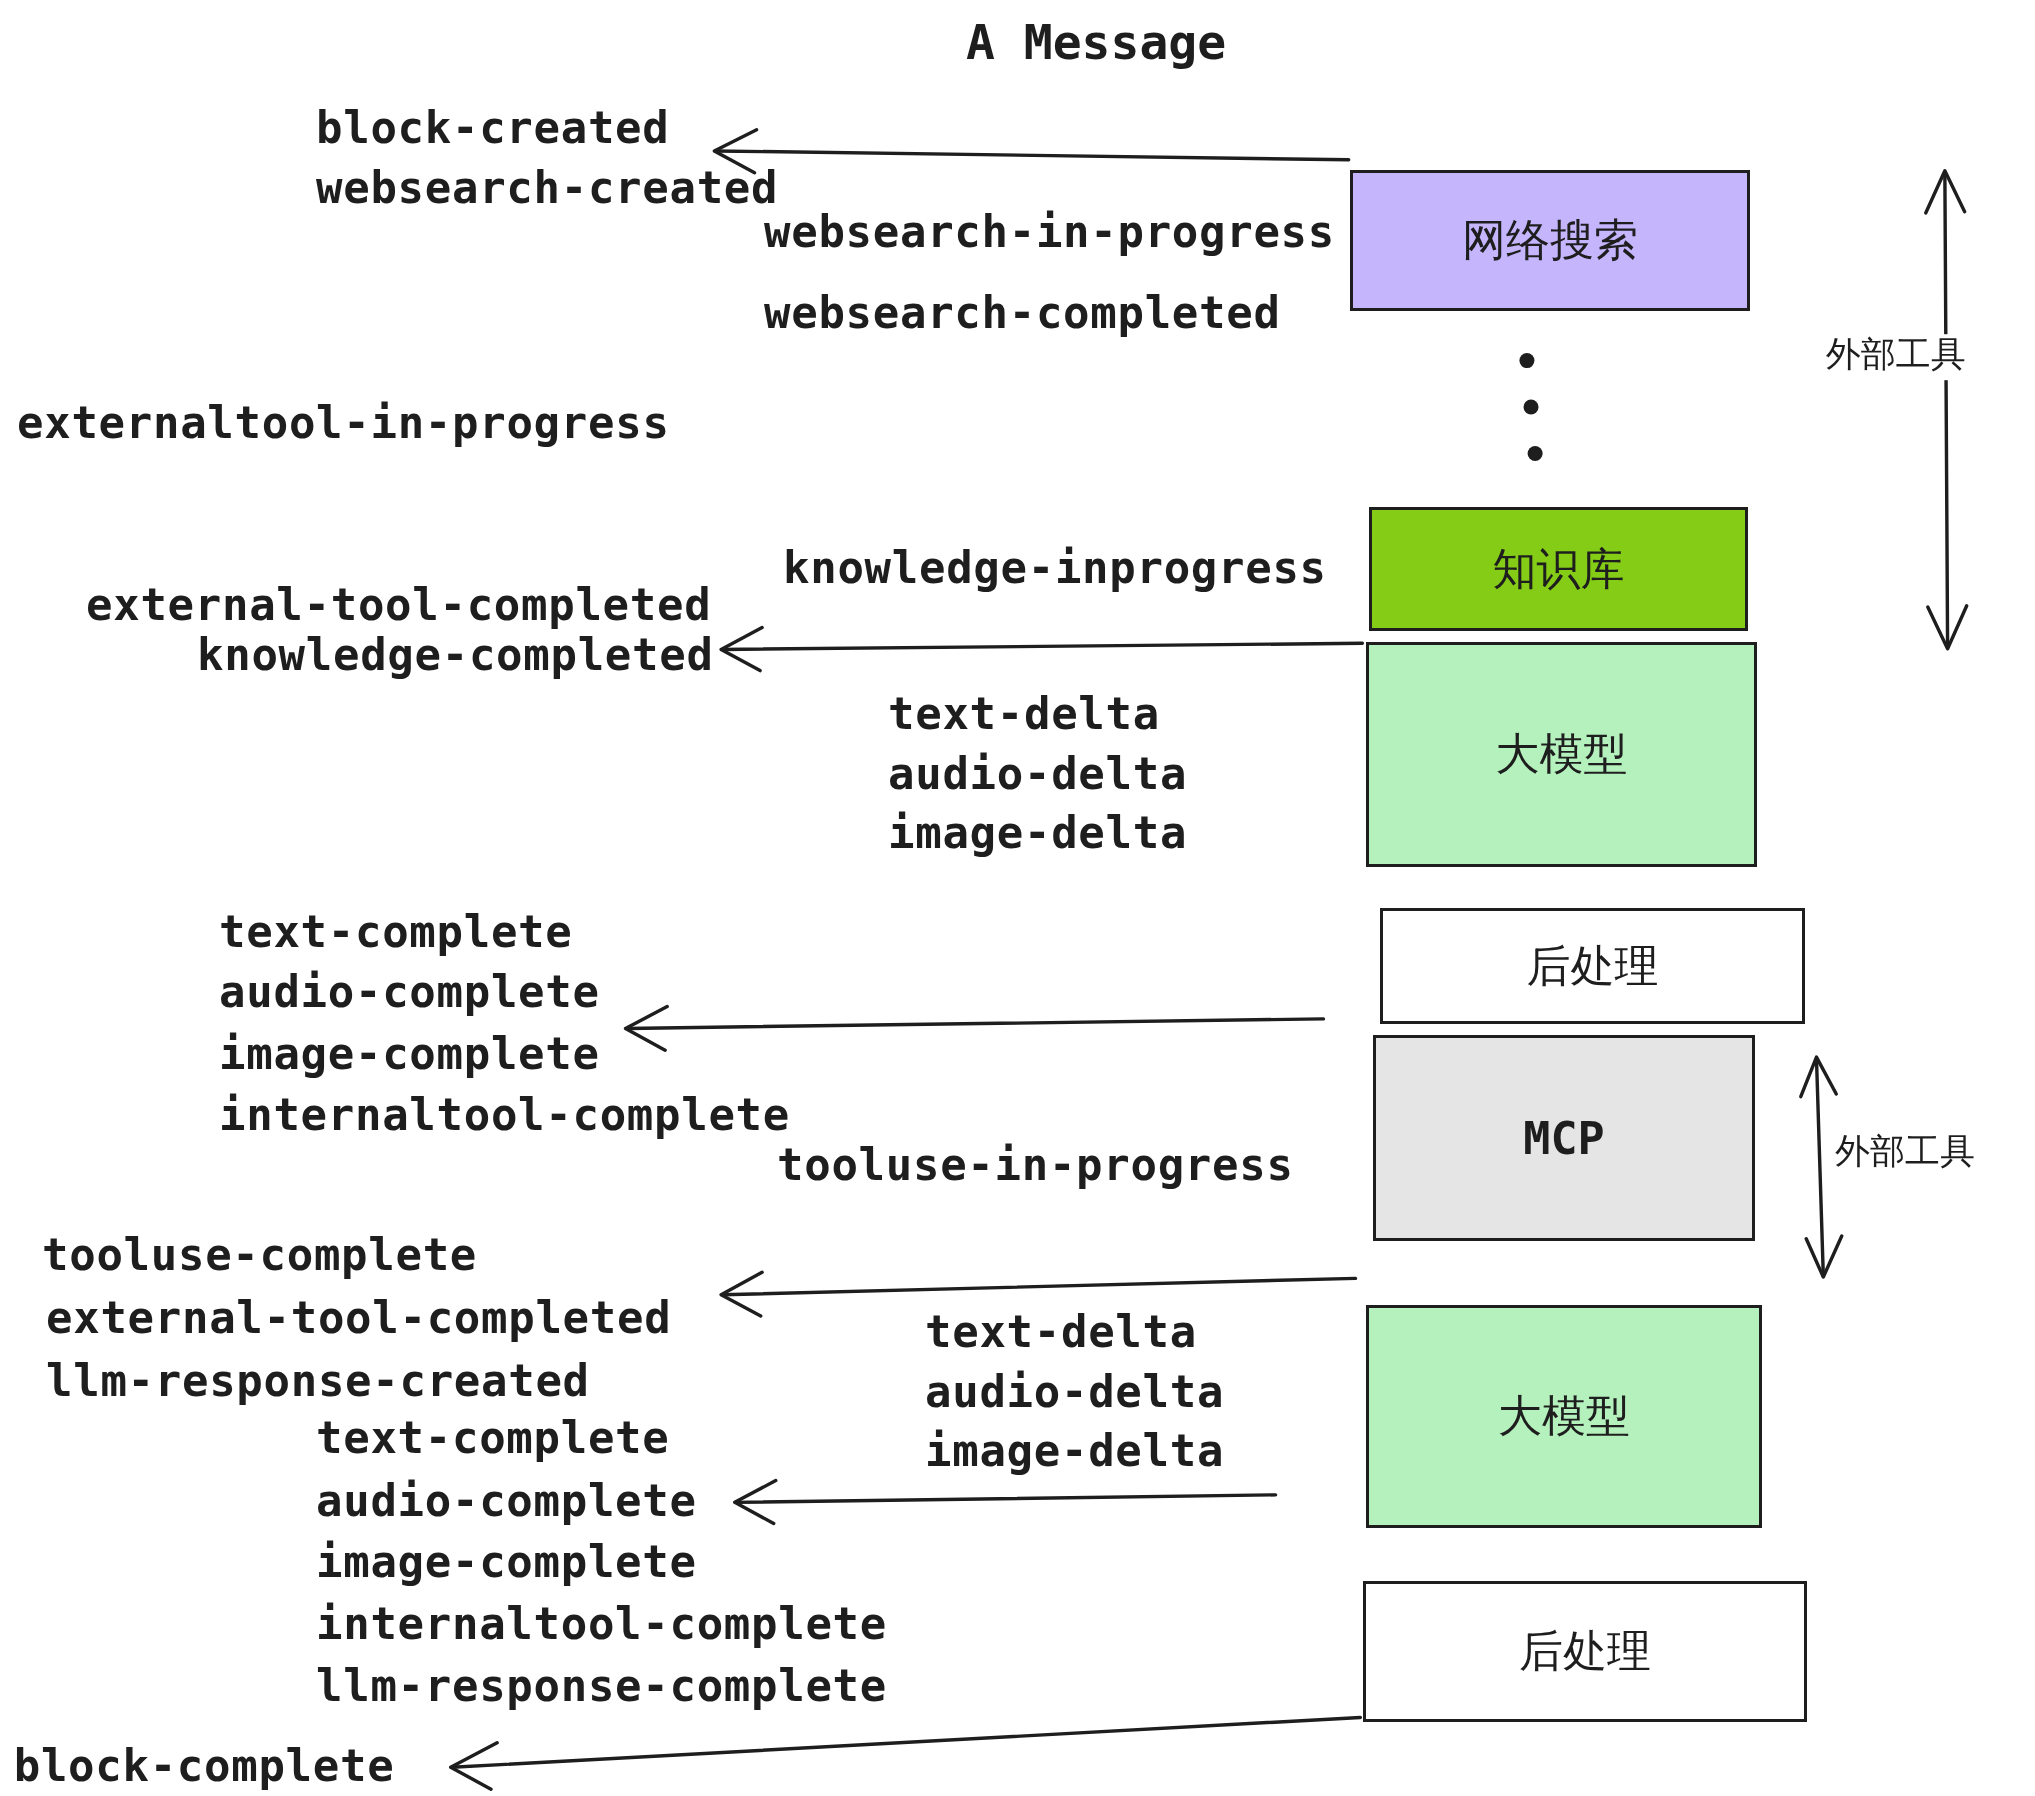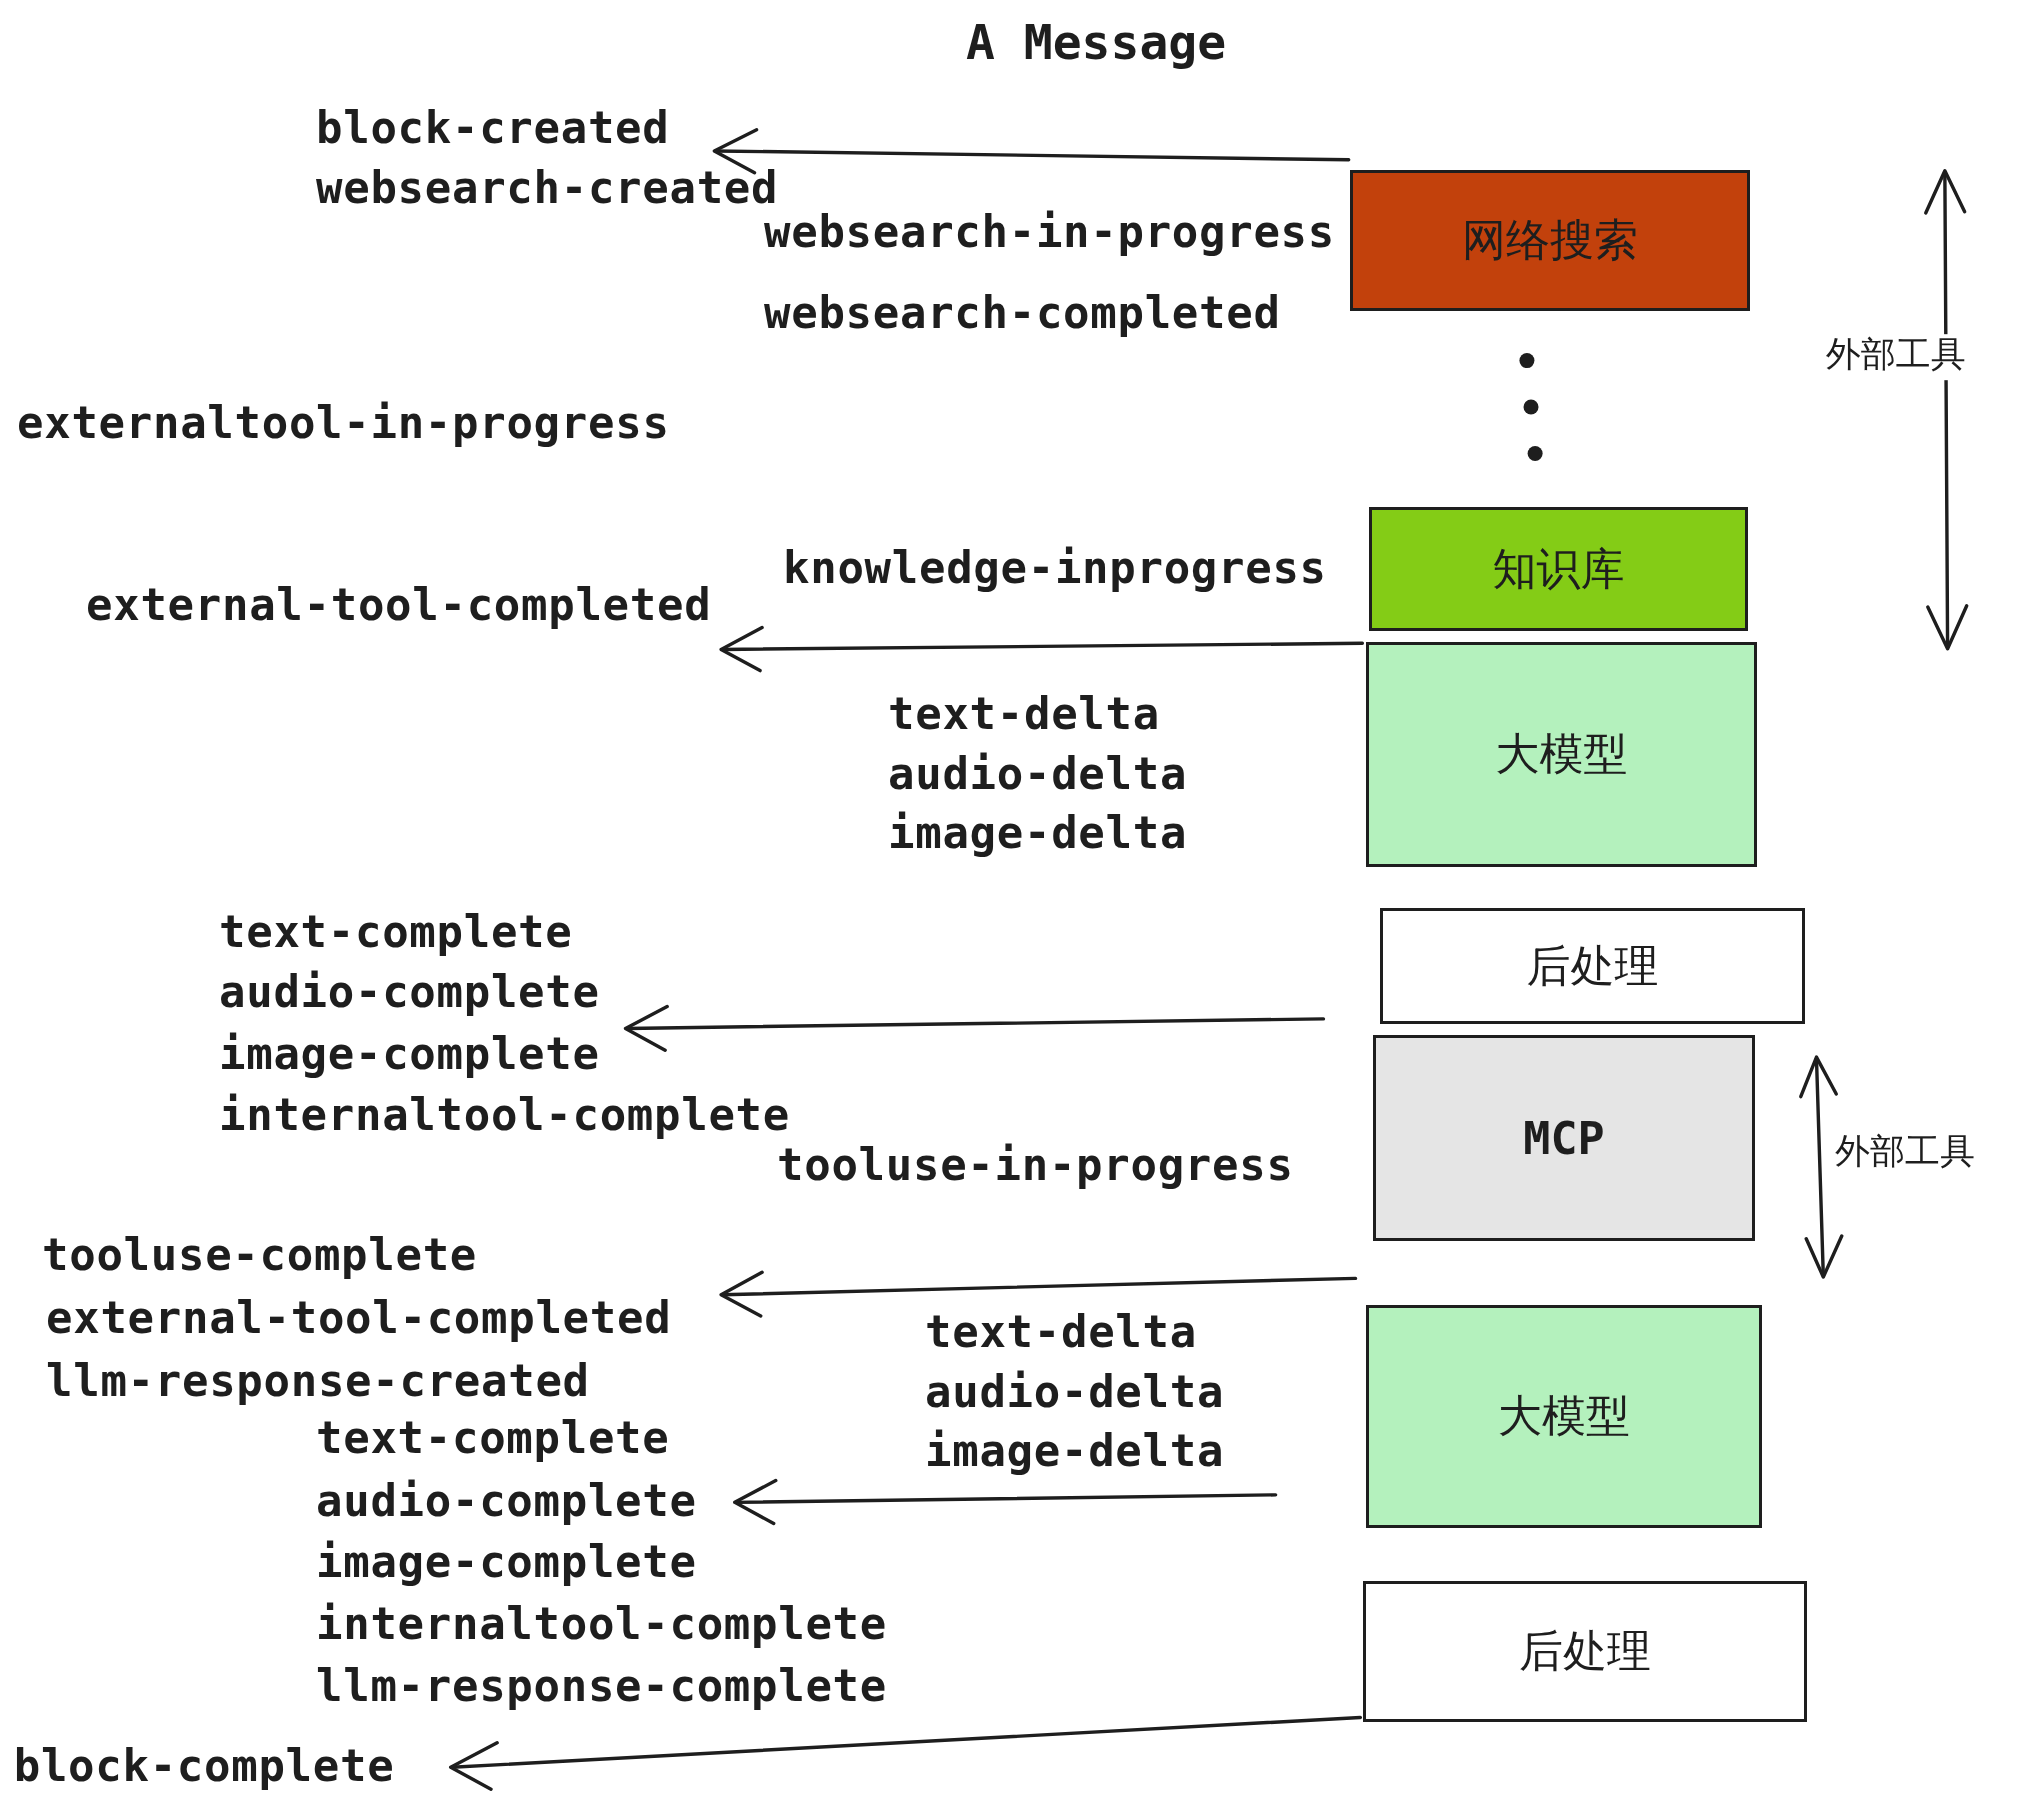--- a/index.html
+++ b/index.html
@@ -125,20 +125,21 @@
 
   <div class="title" style="left:966px; top:42px;">A Message</div>
 
   <div class="ev" style="left:316px;  top:128px;">block-created</div>
   <div class="ev" style="left:316px;  top:188px;">websearch-created</div>
   <div class="ev" style="left:764px; top:232px;">websearch-in-progress</div>
   <div class="ev" style="left:17px;   top:423px;">externaltool-in-progress</div>
   <div class="ev" style="left:764px; top:313px;">websearch-completed</div>
   <div class="ev" style="left:783px; top:568px;">knowledge-inprogress</div>
   <div class="ev" style="left:86px;  top:605px;">external-tool-completed</div>
+  <div class="ev" style="left:197px;  top:655px;">knowledge-completed</div>
 
   <div class="ev" style="left:888px; top:714px;">text-delta</div>
   <div class="ev" style="left:888px; top:774px;">audio-delta</div>
   <div class="ev" style="left:888px; top:833px;">image-delta</div>
 
   <div class="ev" style="left:219px;  top:932px;">text-complete</div>
   <div class="ev" style="left:219px;  top:992px;">audio-complete</div>
   <div class="ev" style="left:219px;  top:1054px;">image-complete</div>
   <div class="ev" style="left:219px;  top:1115px;">internaltool-complete</div>
   <div class="ev" style="left:777px; top:1165px;">tooluse-in-progress</div>
@@ -151,21 +152,21 @@
   <div class="ev" style="left:925px; top:1392px;">audio-delta</div>
   <div class="ev" style="left:925px; top:1451px;">image-delta</div>
 
   <div class="ev" style="left:316px;  top:1438px;">text-complete</div>
   <div class="ev" style="left:316px;  top:1501px;">audio-complete</div>
   <div class="ev" style="left:316px;  top:1562px;">image-complete</div>
   <div class="ev" style="left:316px;  top:1624px;">internaltool-complete</div>
   <div class="ev" style="left:316px;  top:1686px;">llm-response-complete</div>
   <div class="ev" style="left:13.7px;   top:1766px;">block-complete</div>
 
-  <div class="node" style="left: 1350px; top: 170px; width: 400px; height: 141px; background-color: #c2410c; align-items: center;">
+  <div class="node" style="left: 1350px; top: 170px; width: 400px; height: 141px; background-color: #c4b5fd; align-items: center;">
     <span class="lbl">网络搜索</span>
   </div>
 
   <div class="node" style="left: 1369px; top: 507px; width: 379px; height: 124px; background-color: #84cc16;">
     <span class="lbl">知识库</span>
   </div>
 
   <div class="node" style="left: 1366px; top: 642px; width: 391px; height: 225px; background-color: rgb(180, 241, 189);">
     <span class="lbl">大模型</span>
   </div>

